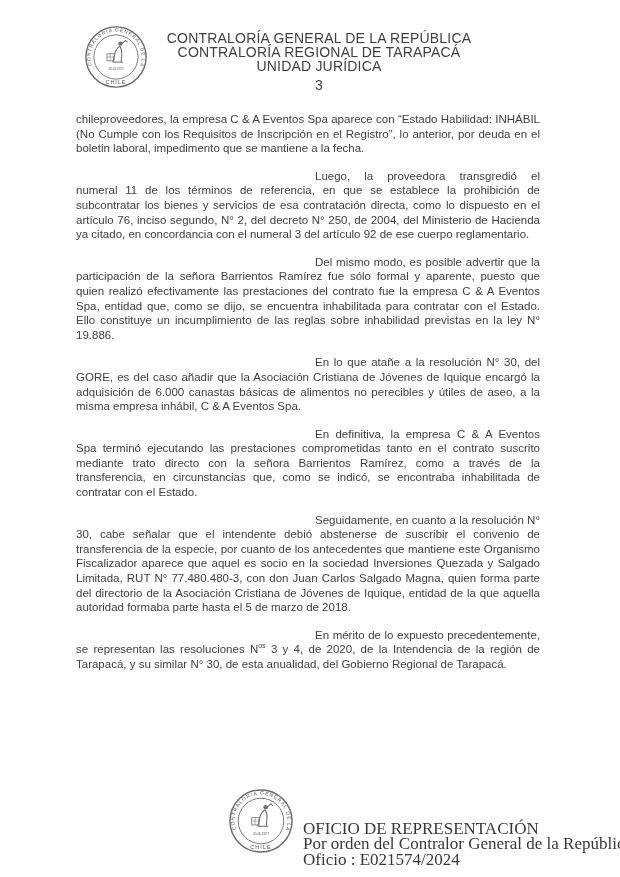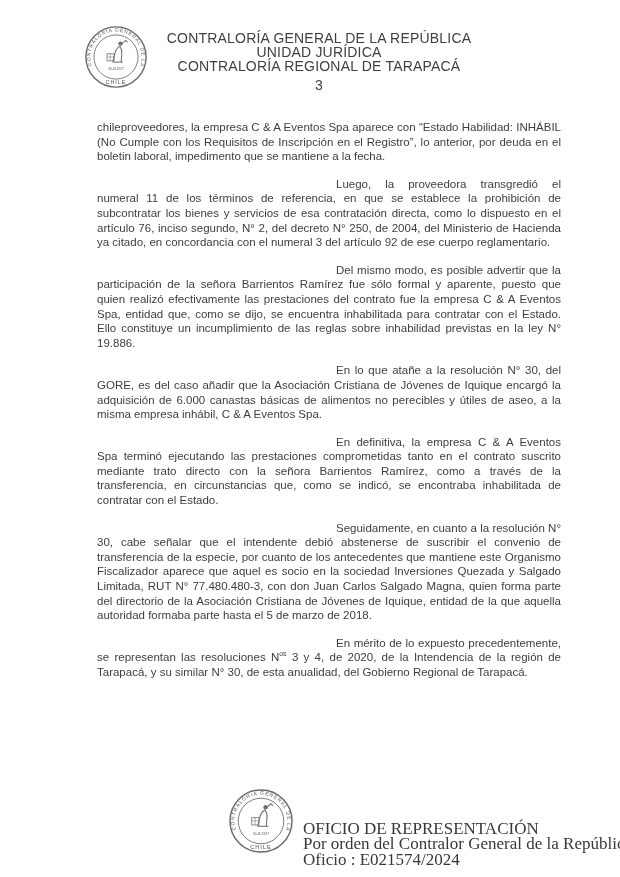--- a/index.html
+++ b/index.html
@@ -25,25 +25,24 @@
     letter-spacing: 0.2px;
   }
   .page-number { margin-top: 5px; }
 
   .seal { position: absolute; }
   .header-seal { left: 84px; top: 25px; width: 64px; height: 64px; }
   .footer-seal { left: 228px; top: 788px; width: 66px; height: 66px; }
 
   
   .body-text {
-    position: absolute; top: 112px; left: 97px; width: 464px;
+    position: absolute; top: 112px; left: 76px; width: 464px;
     font-size: 11.5px; line-height: 14.6px;
     text-align: justify;
     color: #3e3e3e;
-    margin-top: 8px;
   }
   .para { margin-bottom: 13px; }
   .indent { text-indent: 239px; }
   .closing { text-indent: 239px; }
   sup.ord { font-size: 7px; line-height: 0; vertical-align: super; }
 
   
   .footer-text {
     position: absolute; left: 303px; top: 821px;
     font-family: "Liberation Serif", "DejaVu Serif", serif;
@@ -72,22 +71,22 @@
       <path d="M57 31 l8 -7 l3 3"></path>
       <rect x="36" y="45" width="11" height="11" stroke-width="1.2"></rect>
       <path d="M36 50 h11 M41 45 v11" stroke-width="0.8"></path>
     </g>
     <text x="50" y="71" font-size="5" text-anchor="middle" fill="#555555">30-III-1927</text>
     <text x="50" y="92.5" font-size="8.5" text-anchor="middle" letter-spacing="1.5" fill="#555555">CHILE</text>
   </svg>
 
   <div class="header-text">
     <div>CONTRALORÍA GENERAL DE LA REPÚBLICA</div>
+    <div>CONTRALORÍA REGIONAL DE TARAPACÁ</div>
     <div>UNIDAD JURÍDICA</div>
-    <div>CONTRALORÍA REGIONAL DE TARAPACÁ</div>
     <div class="page-number">3</div>
   </div>
 
   <div class="body-text">
     <p class="para">chileproveedores, la empresa C &amp; A Eventos Spa aparece con “Estado Habilidad: INHÁBIL (No Cumple con los Requisitos de Inscripción en el Registro”, lo anterior, por deuda en el boletin laboral, impedimento que se mantiene a la fecha.</p>
     <p class="para indent">Luego, la proveedora transgredió el numeral 11 de los términos de referencia, en que se establece la prohibición de subcontratar los bienes y servicios de esa contratación directa, como lo dispuesto en el artículo 76, inciso segundo, N° 2, del decreto N° 250, de 2004, del Ministerio de Hacienda ya citado, en concordancia con el numeral 3 del artículo 92 de ese cuerpo reglamentario.</p>
     <p class="para indent">Del mismo modo, es posible advertir que la participación de la señora Barrientos Ramírez fue sólo formal y aparente, puesto que quien realizó efectivamente las prestaciones del contrato fue la empresa C &amp; A Eventos Spa, entidad que, como se dijo, se encuentra inhabilitada para contratar con el Estado. Ello constituye un incumplimiento de las reglas sobre inhabilidad previstas en la ley N° 19.886.</p>
     <p class="para indent">En lo que atañe a la resolución N° 30, del GORE, es del caso añadir que la Asociación Cristiana de Jóvenes de Iquique encargó la adquisición de 6.000 canastas básicas de alimentos no perecibles y útiles de aseo, a la misma empresa inhábil, C &amp; A Eventos Spa.</p>
     <p class="para indent">En definitiva, la empresa C &amp; A Eventos Spa terminó ejecutando las prestaciones comprometidas tanto en el contrato suscrito mediante trato directo con la señora Barrientos Ramírez, como a través de la transferencia, en circunstancias que, como se indicó, se encontraba inhabilitada de contratar con el Estado.</p>
     <p class="para indent">Seguidamente, en cuanto a la resolución N° 30, cabe señalar que el intendente debió abstenerse de suscribir el convenio de transferencia de la especie, por cuanto de los antecedentes que mantiene este Organismo Fiscalizador aparece que aquel es socio en la sociedad Inversiones Quezada y Salgado Limitada, RUT N° 77.480.480-3, con don Juan Carlos Salgado Magna, quien forma parte del directorio de la Asociación Cristiana de Jóvenes de Iquique, entidad de la que aquella autoridad formaba parte hasta el 5 de marzo de 2018.</p>

